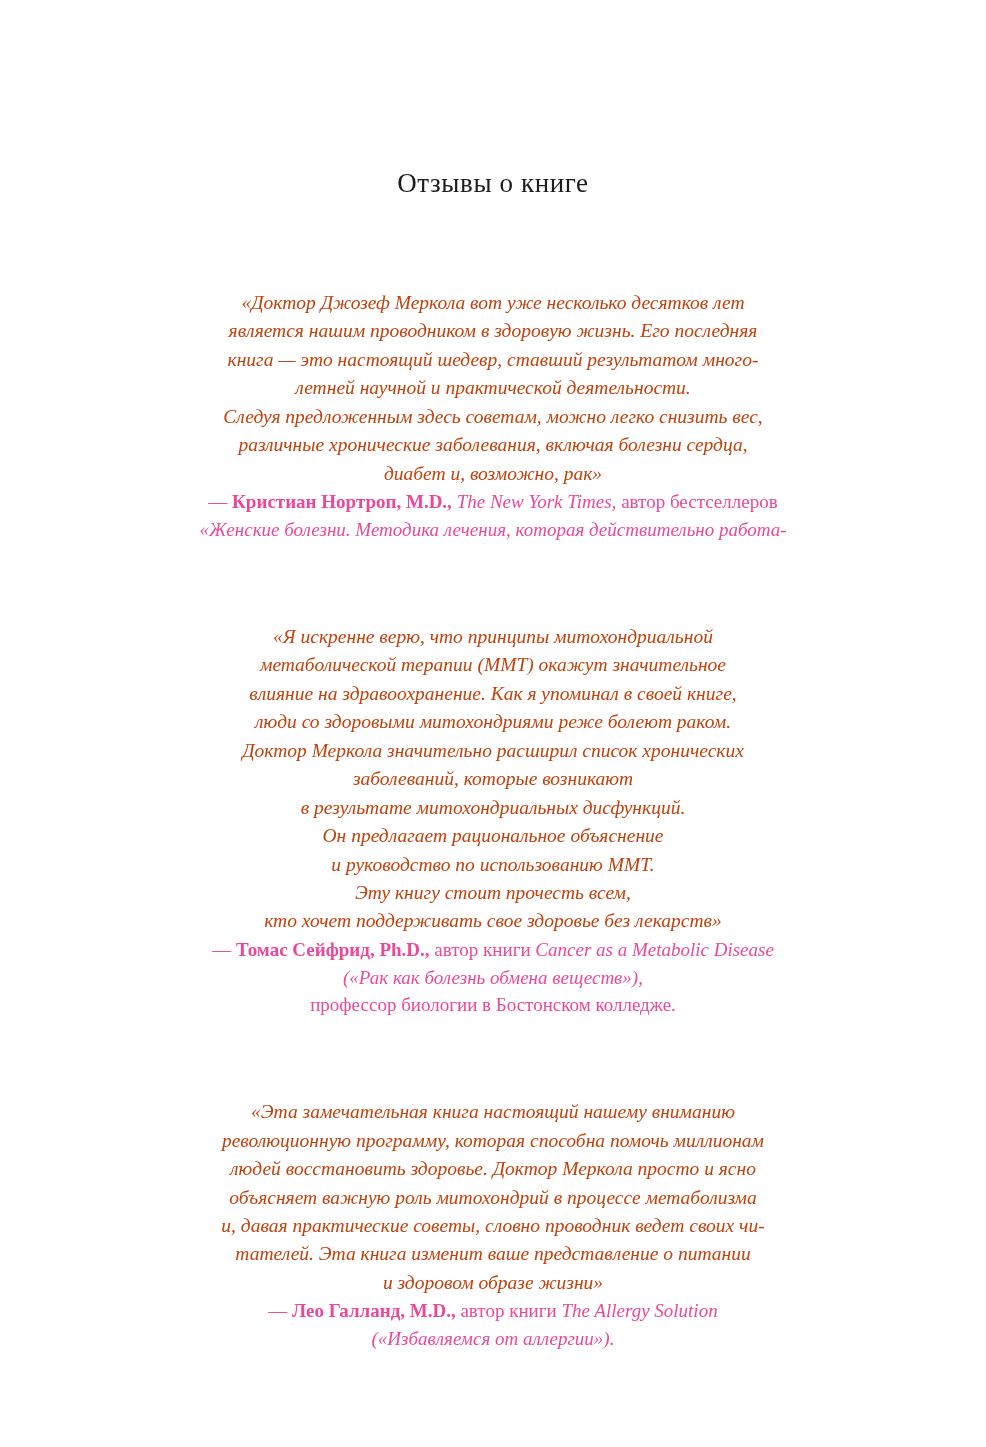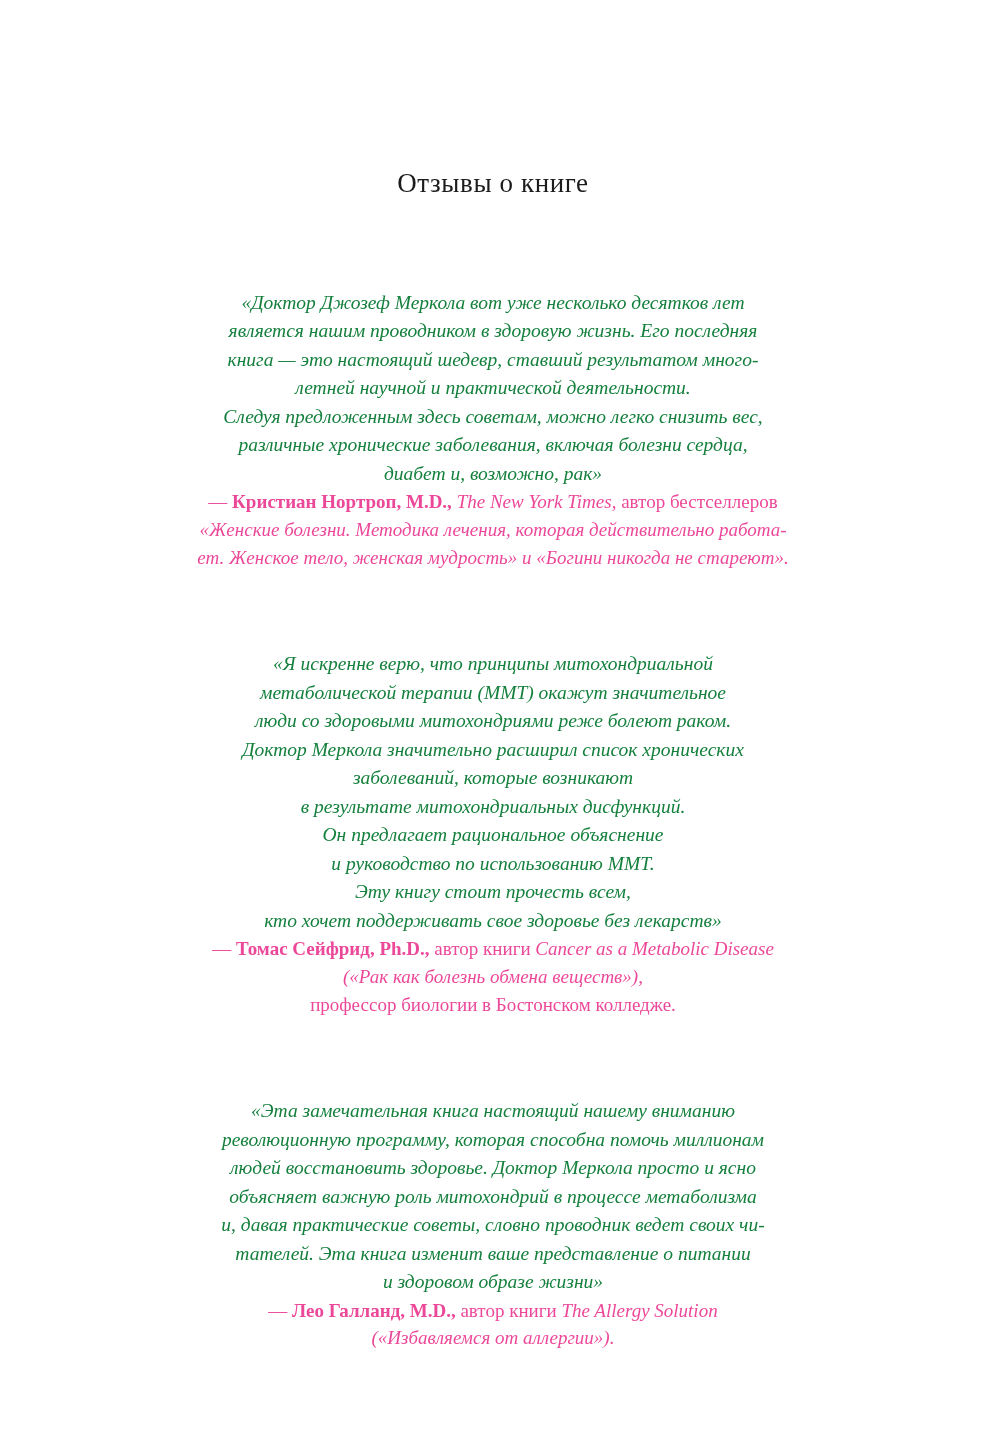--- a/index.html
+++ b/index.html
@@ -38,21 +38,21 @@
     margin-top: 90px;
   }
   .quote-block.spaced {
     margin-top: 79px;
   }
   .quote-body {
     font-style: italic;
     font-size: 19.5px;
     line-height: 1.46;
     text-align: center;
-    color: #15803d;
+    color: #c2410c;
     margin: 0;
   }
   .quote-body .ln {
     display: block;
     white-space: nowrap;
   }
   .attrib {
     font-size: 19px;
     line-height: 1.46;
     text-align: center;
@@ -82,27 +82,27 @@
           <span class="ln">является нашим проводником в здоровую жизнь. Его последняя</span>
           <span class="ln">книга — это настоящий шедевр, ставший результатом много-</span>
           <span class="ln">летней научной и практической деятельности.</span>
           <span class="ln">Следуя предложенным здесь советам, можно легко снизить вес,</span>
           <span class="ln">различные хронические заболевания, включая болезни сердца,</span>
           <span class="ln">диабет и, возможно, рак»</span>
         </p>
         <p class="attrib">
           <span class="ln"><span>— </span><b>Кристиан Нортроп, M.D.,</b><span> </span><i>The New York Times,</i><span> автор бестселлеров</span></span>
           <span class="ln"><i>«Женские болезни. Методика лечения, которая действительно работа-</i></span>
-          <span class="ln"><i>ет. Женское тело, женская мудрость» и «Богини никогда не стареют».</i></span>
         </p>
       </div>
       <div class="quote-block spaced">
         <p class="quote-body">
           <span class="ln">«Я искренне верю, что принципы митохондриальной</span>
           <span class="ln">метаболической терапии (ММТ) окажут значительное</span>
+          <span class="ln">влияние на здравоохранение. Как я упоминал в своей книге,</span>
           <span class="ln">люди со здоровыми митохондриями реже болеют раком.</span>
           <span class="ln">Доктор Меркола значительно расширил список хронических</span>
           <span class="ln">заболеваний, которые возникают</span>
           <span class="ln">в результате митохондриальных дисфункций.</span>
           <span class="ln">Он предлагает рациональное объяснение</span>
           <span class="ln">и руководство по использованию ММТ.</span>
           <span class="ln">Эту книгу стоит прочесть всем,</span>
           <span class="ln">кто хочет поддерживать свое здоровье без лекарств»</span>
         </p>
         <p class="attrib">

